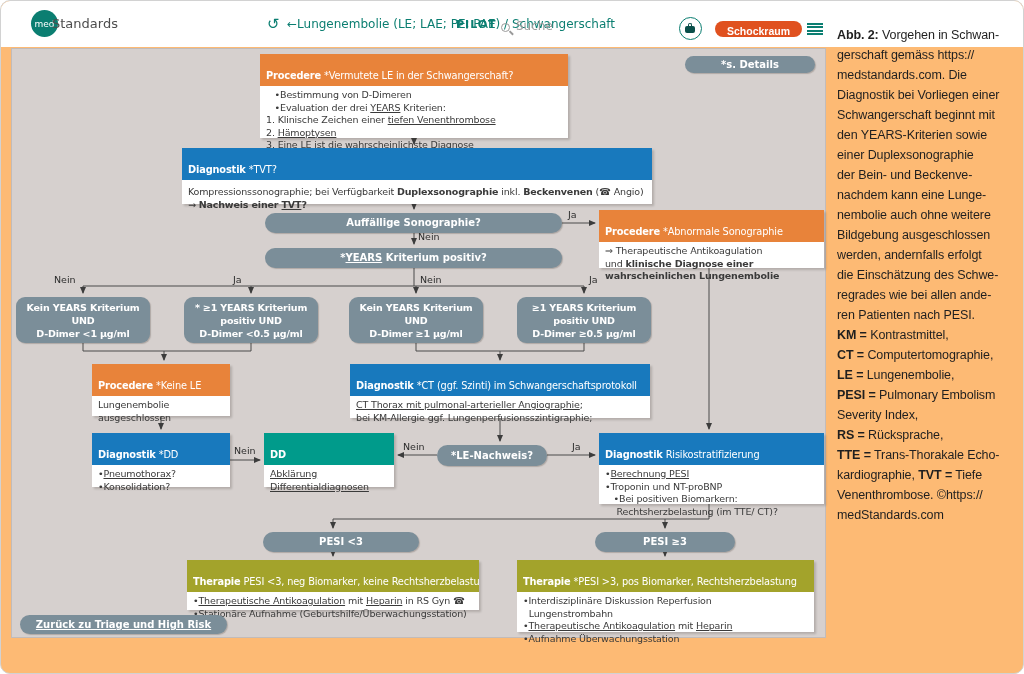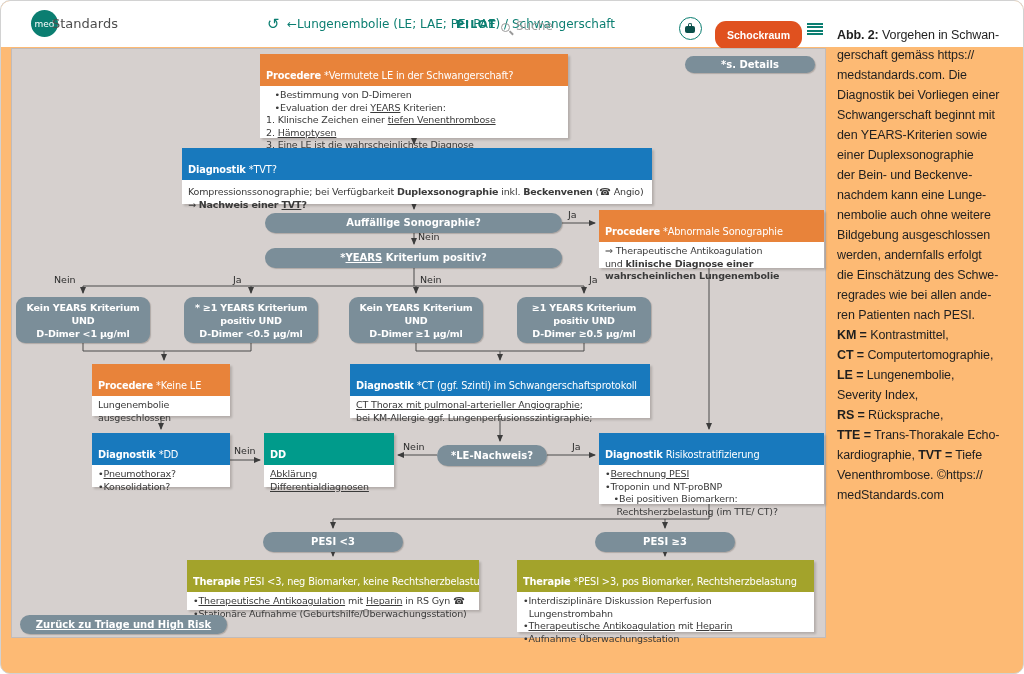--- a/index.html
+++ b/index.html
@@ -14,21 +14,21 @@
   .logo-text { position:absolute; left:51px; top:15px; font-size:13px; color:#4d4d4d; }
   .hist-icon { position:absolute; left:266px; top:14px; font-size:15px; color:#0b7e71; }
   .nav-back { position:absolute; left:286px; top:16px; font-size:12px; color:#0b7e71; }
   .pilot { position:absolute; left:455px; top:17px; font-size:11px; color:#0b7e71; letter-spacing:1px; font-weight:bold; }
   .mag { position:absolute; left:500px; top:22px; width:9px; height:9px; border:1.5px solid #9a9a9a; border-radius:50%; }
   .mag:after { content:""; position:absolute; left:7px; top:8px; width:5px; height:1.5px; background:#9a9a9a; transform:rotate(45deg); }
   .search-ph { position:absolute; left:515px; top:18px; font-size:12px; color:#9b9b9b; }
   .bag-circle { position:absolute; left:678px; top:16px; width:23px; height:23px; border:1.5px solid #0b7e71; border-radius:50%; }
   .bag-body { position:absolute; left:5px; top:8px; width:10px; height:7px; background:#0a4f4a; border-radius:2px; }
   .bag-handle { position:absolute; left:8px; top:5px; width:4px; height:3px; border:1.5px solid #0a4f4a; border-bottom:none; border-radius:2px 2px 0 0; }
-  .schockraum { position:absolute; left:714px; top:20px; height:28px; padding:0 12px; background:#e0511f; color:#fff;
+  .schockraum { position:absolute; left:714px; top:20px; height:16px; padding:0 12px; background:#e0511f; color:#fff;
                 font-size:10.5px; font-weight:bold; border:none; border-radius:11px; line-height:20px; }
   .burger { position:absolute; left:806px; top:22px; width:16px; height:12px; display:flex; flex-direction:column; justify-content:space-between; }
   .burger div { height:1.8px; background:#0b7e71; }
 
   
   #panel { position:absolute; left:10px; top:47px; width:815px; height:590px;
            background:#d6d0ce; border:1px solid #c2bbb9; }
   #connectors { position:absolute; left:0; top:0; width:815px; height:590px; pointer-events:none; }
 
   .fbox { position:absolute; background:#fff; box-shadow:2px 2px 2px rgba(60,50,45,.22); color:#3a3a3a; }
@@ -215,21 +215,21 @@
     <div class="fbox" style="left:587px;top:384px;width:225px;height:71px">
       <div class="hdr hdr-blue"><b>Diagnostik</b> Risikostratifizierung</div>
       <div class="body">
           <div class="ln">•<u>Berechnung PESI</u></div>
           <div class="ln">•Troponin und NT-proBNP</div>
           <div class="ln">&nbsp;&nbsp;&nbsp;•Bei positiven Biomarkern:</div>
           <div class="ln">&nbsp;&nbsp;&nbsp;&nbsp;Rechtsherzbelastung (im TTE/ CT)?</div>
         </div>
     </div>
 
-    <div class="pill" style="left:251px;top:483px;width:140px;height:20px;line-height:20px">PESI &lt;3</div>
+    <div class="pill" style="left:251px;top:483px;width:156px;height:20px;line-height:20px">PESI &lt;3</div>
     <div class="pill" style="left:583px;top:483px;width:140px;height:20px;line-height:20px">PESI ≥3</div>
 
     <div class="fbox" style="left:175px;top:511px;width:292px;height:50px">
       <div class="hdr hdr-olive"><b>Therapie</b> PESI &lt;3, neg Biomarker, keine Rechtsherzbelastung</div>
       <div class="body">
           <div class="ln">•<u>Therapeutische Antikoagulation</u> mit <u>Heparin</u> in RS Gyn ☎</div>
           <div class="ln">•Stationäre Aufnahme (Geburtshilfe/Überwachungsstation)</div>
         </div>
     </div>
 
@@ -258,20 +258,21 @@
       <div class="ln">nachdem kann eine Lunge-</div>
       <div class="ln">nembolie auch ohne weitere</div>
       <div class="ln">Bildgebung ausgeschlossen</div>
       <div class="ln">werden, andernfalls erfolgt</div>
       <div class="ln">die Einschätzung des Schwe-</div>
       <div class="ln">regrades wie bei allen ande-</div>
       <div class="ln">ren Patienten nach PESI.</div>
       <div class="ln"><b>KM =</b> Kontrastmittel,</div>
       <div class="ln"><b>CT =</b> Computertomographie,</div>
       <div class="ln"><b>LE =</b> Lungenembolie,</div>
+      <div class="ln"><b>PESI =</b> Pulmonary Embolism</div>
       <div class="ln">Severity Index,</div>
       <div class="ln"><b>RS =</b> Rücksprache,</div>
       <div class="ln"><b>TTE =</b> Trans-Thorakale Echo-</div>
       <div class="ln">kardiographie, <b>TVT =</b> Tiefe</div>
       <div class="ln">Venenthrombose. ©https://</div>
       <div class="ln">medStandards.com</div>
     </div>
 
 </div>
 

